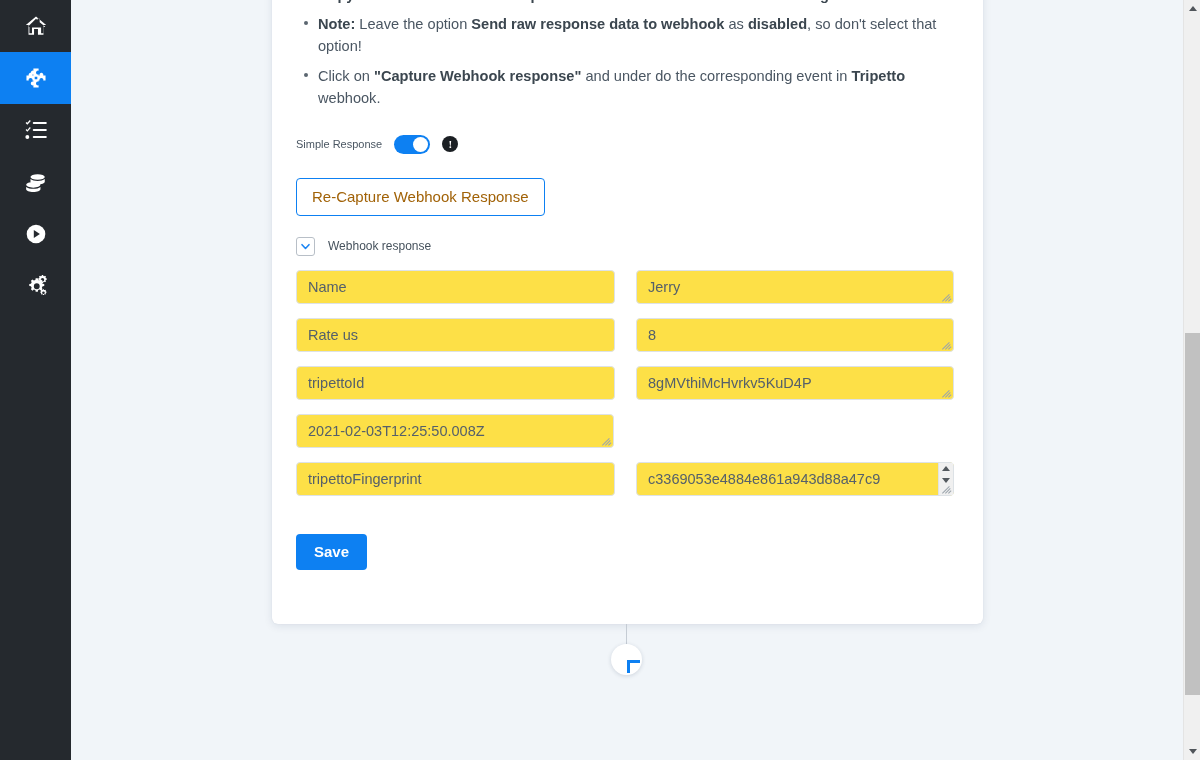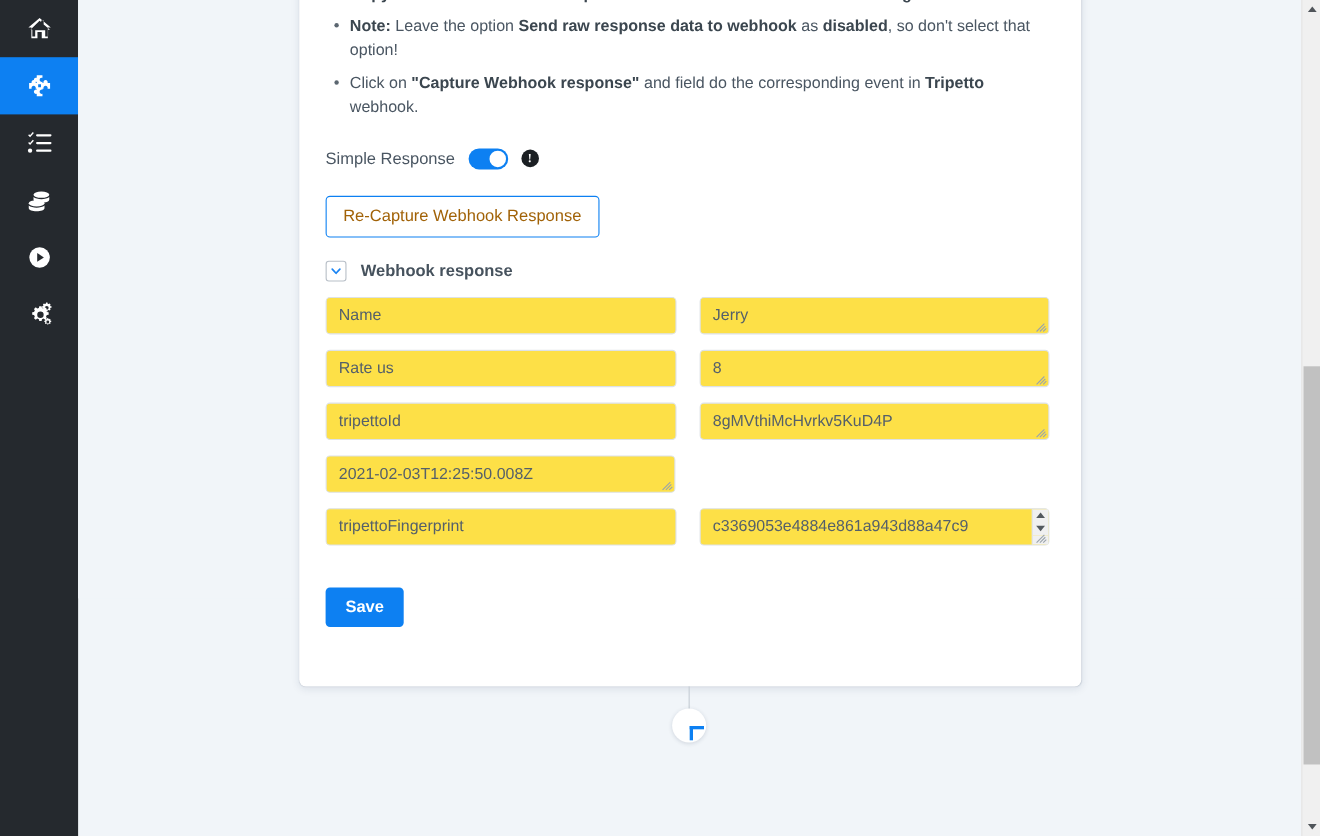--- a/index.html
+++ b/index.html
@@ -81,21 +81,21 @@
   ul.instructions b { font-weight: bold; color: #3b464f; }
 
   
   .row-simple {
     display: flex;
     align-items: center;
     margin-top: 26px;
     gap: 12px;
   }
   .label-simple {
-    font-size: 15px;
+    font-size: 11px;
     color: #4a5662;
   }
   .toggle {
     width: 36px; height: 19px;
     border-radius: 10px;
     background: #0d80f2;
     position: relative;
     cursor: pointer;
     flex: none;
   }
@@ -148,23 +148,22 @@
     border-radius: 3px;
     background: #fff;
     display: flex;
     align-items: center;
     justify-content: center;
     cursor: pointer;
     flex: none;
   }
   .chev-box svg { display: block; }
   .webhook-label {
-    font-size: 15px;
+    font-size: 12px;
     color: #46525d;
-    font-weight: bold;
   }
 
   
   .fields { margin-top: 14px; }
   .field-row {
     display: flex;
     gap: 21px;
     margin-bottom: 14px;
   }
   .fld {
@@ -388,21 +387,21 @@
 
       
       <ul class="instructions">
         <li>
           <b>Copy</b><span> the </span><b>webhook url</b><span> above &amp; </span><b>paste</b><span> it under </span><b>Post the data to the following URL:</b><span> field</span>
         </li>
         <li>
           <b>Note:</b><span> Leave the option </span><b>Send raw response data to webhook</b><span> as </span><b>disabled</b><span>, so don't select that option!</span>
         </li>
         <li>
-          <span>Click on </span><b>"Capture Webhook response"</b><span> and field do the corresponding event in </span><b>Tripetto</b><span> webhook.</span>
+          <span>Click on </span><b>"Capture Webhook response"</b><span> and under do the corresponding event in </span><b>Tripetto</b><span> webhook.</span>
         </li>
       </ul>
 
       
       <div class="row-simple">
         <span class="label-simple">Simple Response</span>
         <div class="toggle">
           <div class="knob"></div>
         </div>
         <div class="info-icon">!</div>

